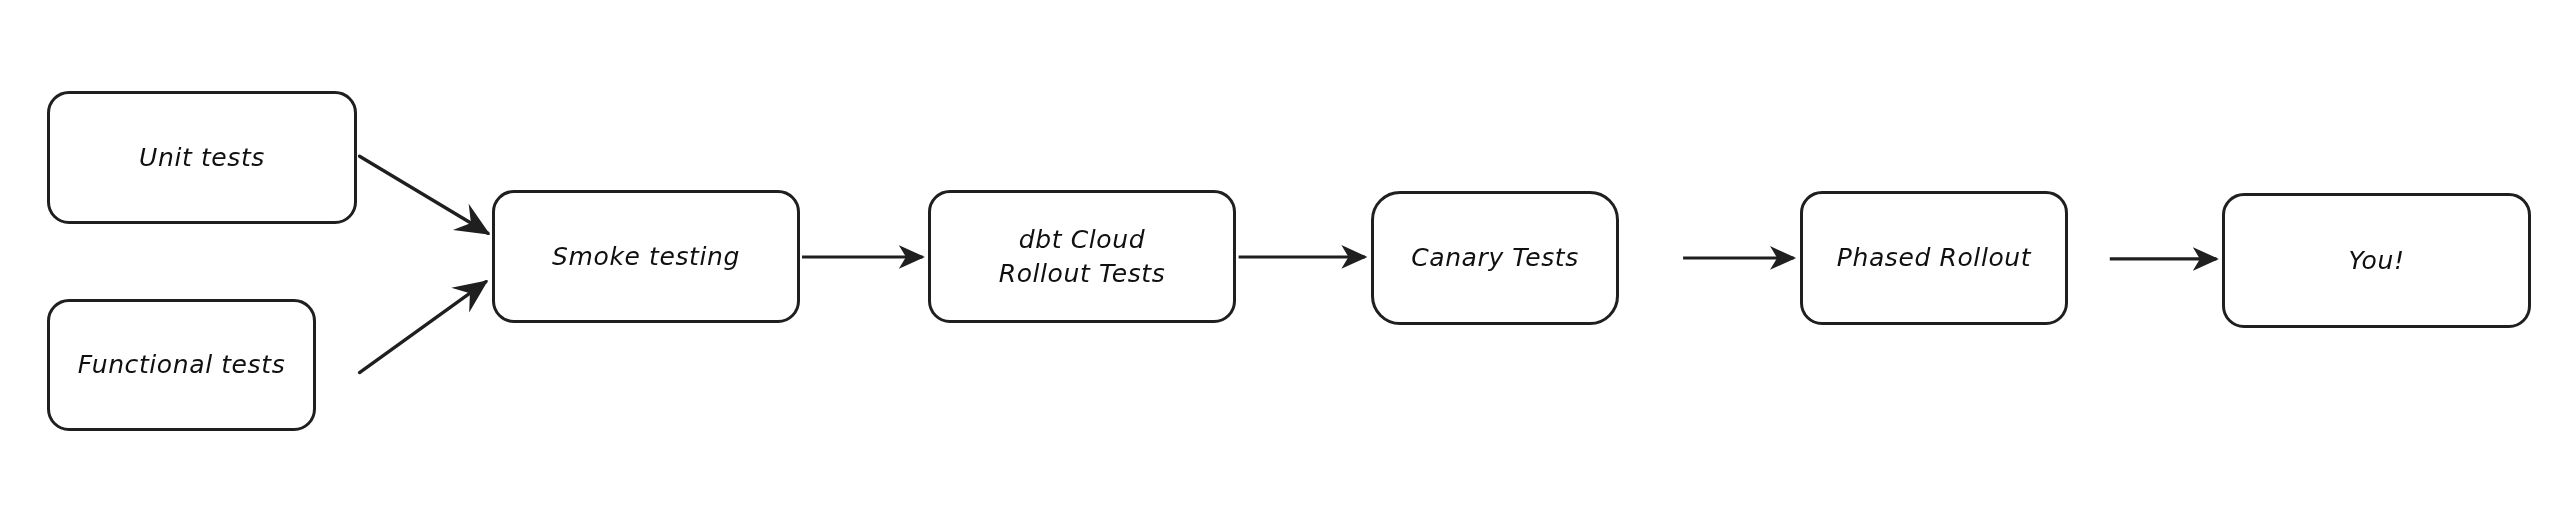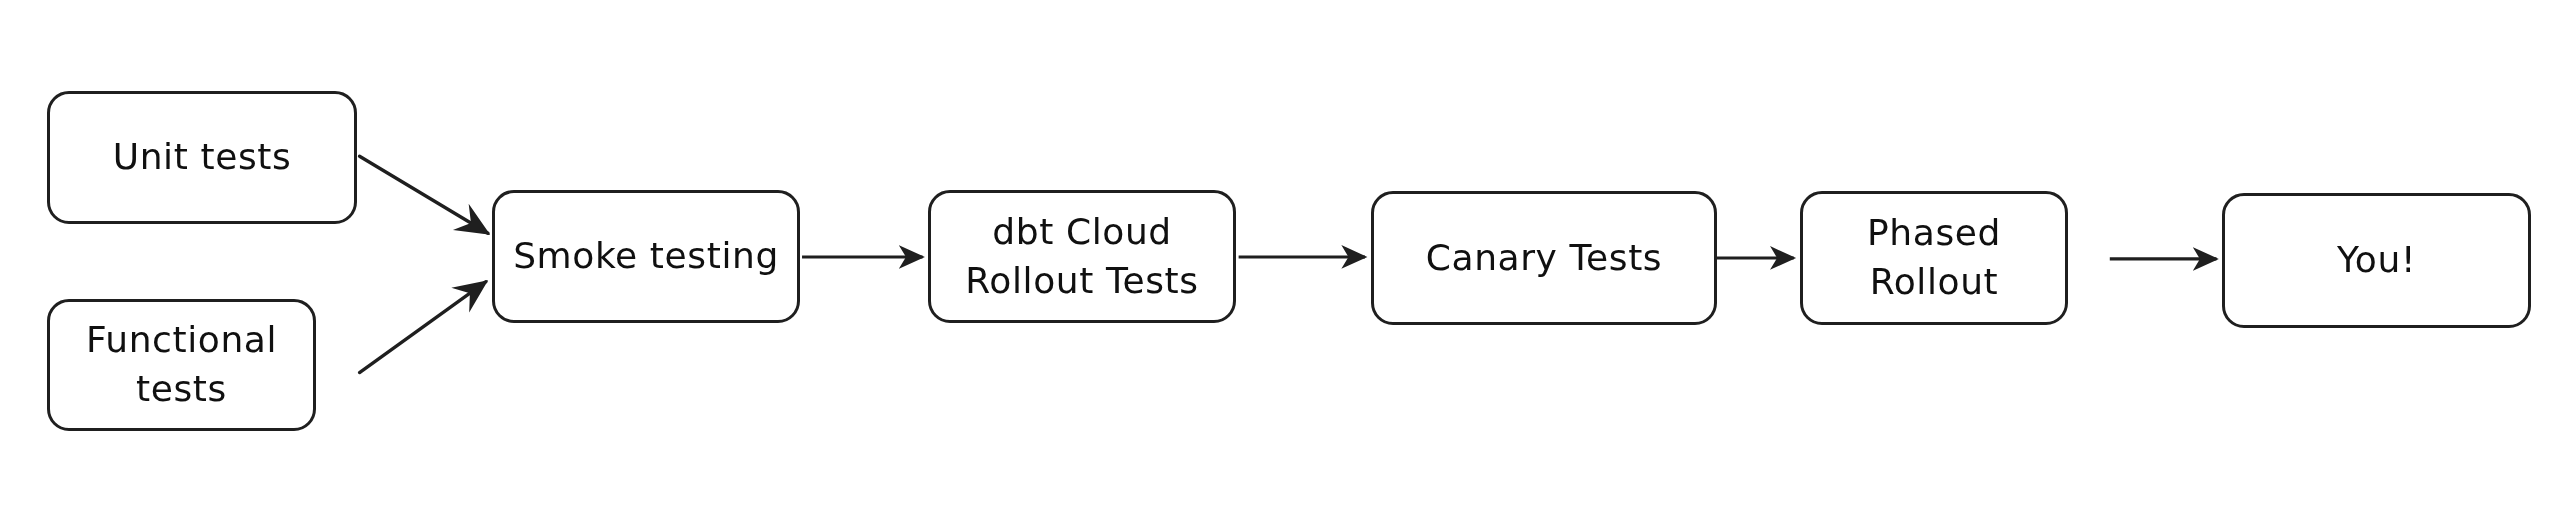--- a/index.html
+++ b/index.html
@@ -32,33 +32,34 @@
     border: 3px solid #1f1f1f;
     border-radius: 22px;
     background: #ffffff;
     display: flex;
     align-items: center;
     justify-content: center;
     text-align: center;
   }
   .node-label {
     font-family: "DejaVu Sans", sans-serif;
-    font-size: 36px;
+    font-size: 25px;
     line-height: 1.35;
     color: #101010;
     letter-spacing: 0.6px;
     white-space: pre-line;
     font-weight: 400;
+    font-style: italic;
   }
   
   #node-unit-tests        { left: 47px;   top: 91px;  width: 310px; height: 133px; }
   #node-functional-tests  { left: 47px;   top: 299px; width: 269px; height: 132px; }
   #node-smoke-testing     { left: 492px;  top: 190px; width: 308px; height: 133px; }
   #node-dbt-cloud         { left: 928px;  top: 190px; width: 308px; height: 133px; }
-  #node-canary-tests      { left: 1371px; top: 191px; width: 346px; height: 134px; }
+  #node-canary-tests      { left: 1371px; top: 191px; width: 248px; height: 134px; border-radius: 29px; }
   #node-phased-rollout    { left: 1800px; top: 191px; width: 268px; height: 134px; }
   #node-you               { left: 2222px; top: 193px; width: 309px; height: 135px; }
 </style>
 </head>
 <body>
 
 <div id="canvas">
 
   <svg id="edges" viewBox="0 0 2608 516" width="2576" height="510" xmlns="http://www.w3.org/2000/svg">
     <defs>

